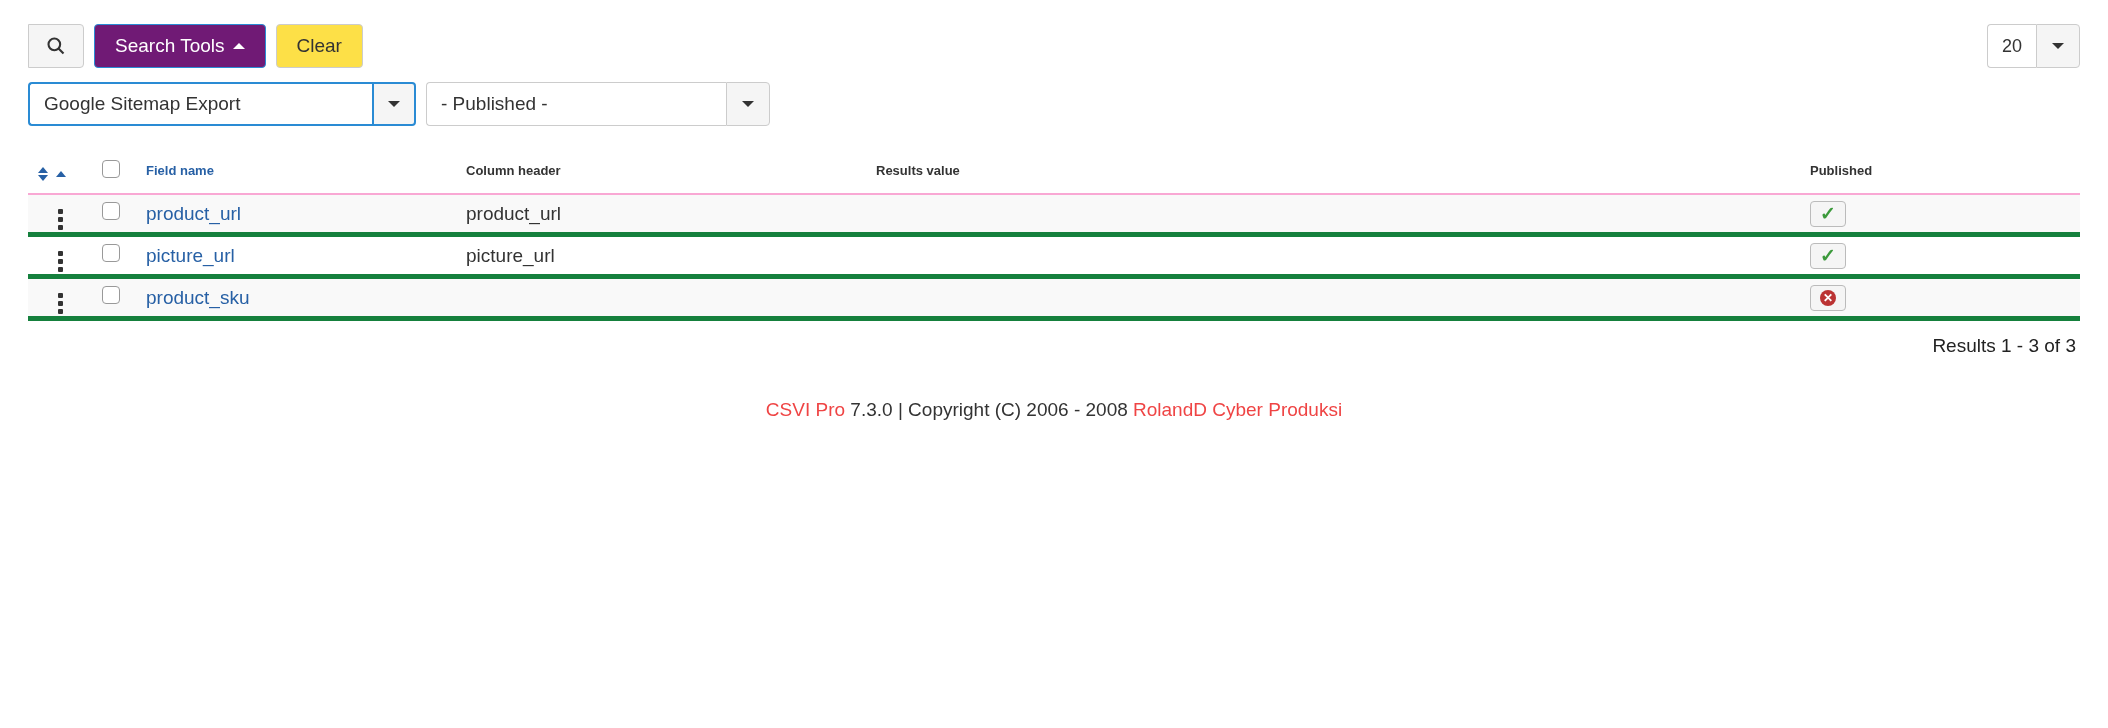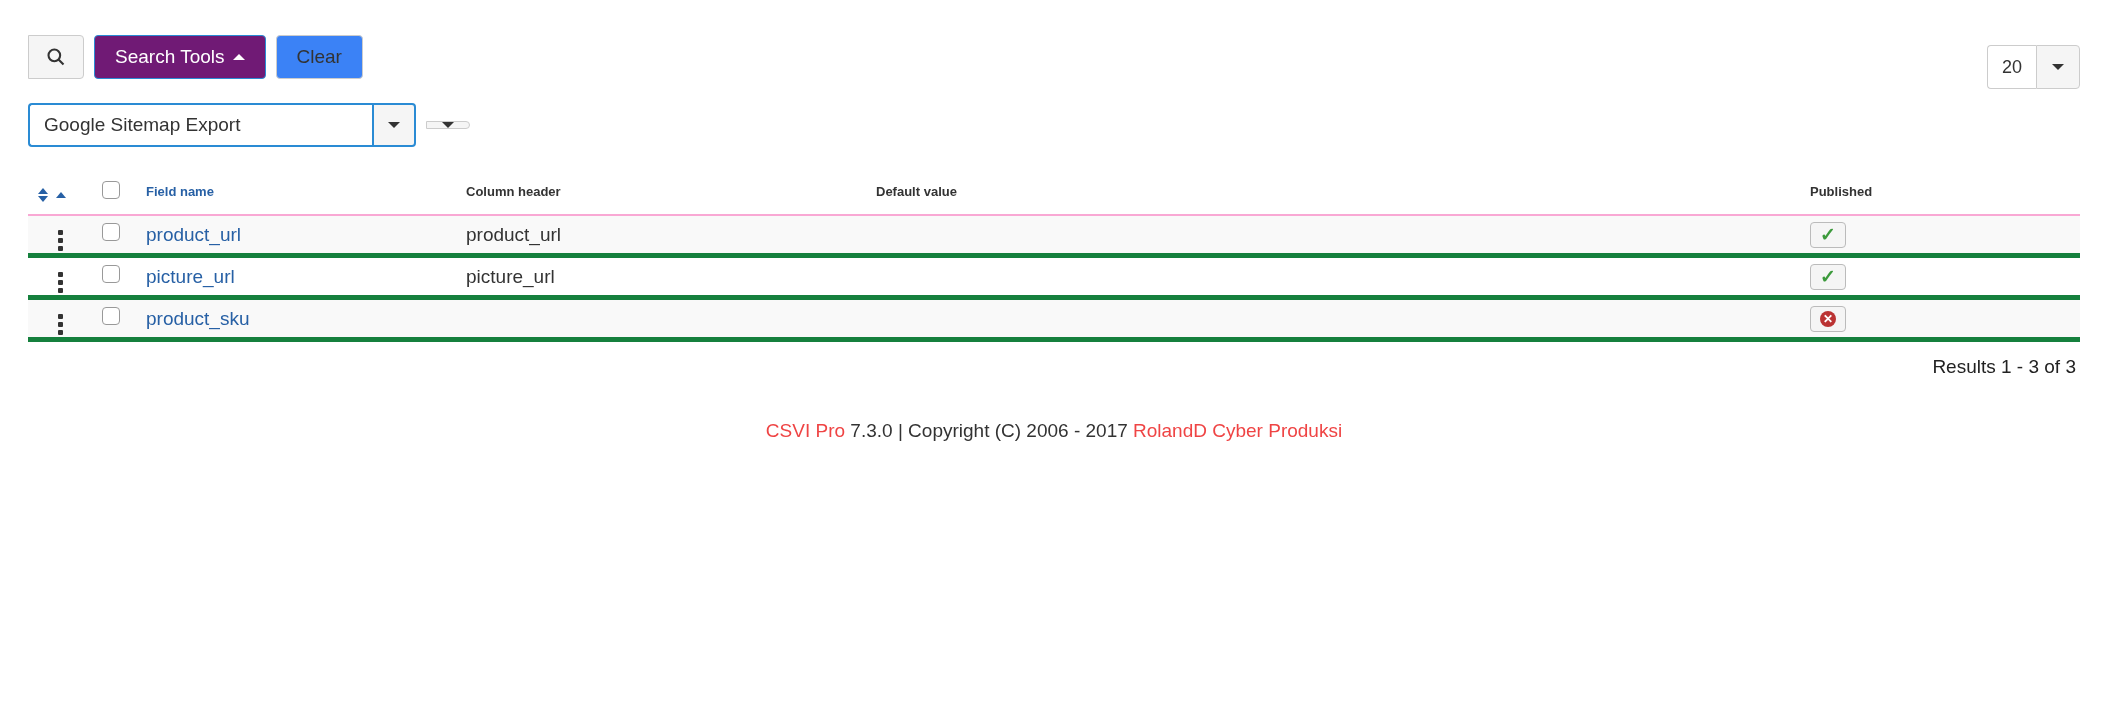--- a/index.html
+++ b/index.html
@@ -41,21 +41,21 @@
     background: #f5f5f5;
     display: flex;
     align-items: center;
     justify-content: center;
     cursor: pointer;
   }
   .btn {
     height: 44px;
     border-radius: 4px;
     border: 1px solid #ccc;
-    background: #3b82f6;
+    background: #fde047;
     padding: 0 20px;
     font-size: 19px;
     color: #333;
     cursor: pointer;
     display: inline-flex;
     align-items: center;
     gap: 8px;
   }
   .btn-primary {
     background: #701a75;
@@ -70,21 +70,20 @@
   }
   .caret-down-dark {
     width: 0; height: 0;
     border-left: 6px solid transparent;
     border-right: 6px solid transparent;
     border-top: 6px solid #333;
   }
   .right-limit {
     margin-left: auto;
     display: flex;
-    margin-top: 21px;
   }
   .limit-box {
     height: 44px;
     border: 1px solid #ccc;
     border-right: none;
     border-radius: 4px 0 0 4px;
     padding: 0 14px;
     display: flex;
     align-items: center;
     font-size: 18px;
@@ -255,20 +254,21 @@
 
 <div class="toolbar-row">
   <div class="select-group active">
     <div class="select-box" style="width:344px">Google Sitemap Export</div>
     <div class="select-caret">
       <span class="caret-down-dark"></span>
     </div>
   </div>
 
   <div class="select-group">
+    <div class="select-box" style="width:288px">- Published -</div>
     <div class="select-caret">
       <span class="caret-down-dark"></span>
     </div>
   </div>
 </div>
 
 <table class="list">
   <thead>
     <tr>
       <th class="col-sort">
@@ -283,21 +283,21 @@
       <th class="col-check">
         <span class="checkbox"></span>
       </th>
       <th class="col-field sorted">
         <span>Field name</span>
       </th>
       <th class="col-header">
         <span>Column header</span>
       </th>
       <th>
-        <span>Default value</span>
+        <span>Results value</span>
       </th>
       <th class="col-published">
         <span>Published</span>
       </th>
     </tr>
   </thead>
   <tbody id="rows-body">
       <tr>
         <td class="col-drag"><span class="drag-dots">
             <span></span>
@@ -339,14 +339,14 @@
         <td><span class="state-btn">
             <span class="cross-circle">✕</span>
           </span></td>
       </tr>
     </tbody>
 </table>
 
 <div class="results">Results 1 - 3 of 3</div>
 
 <div class="footer">
-  <a href="#">CSVI Pro</a><span> 7.3.0 | Copyright (C) 2006 - 2017 </span><a href="#">RolandD Cyber Produksi</a>
+  <a href="#">CSVI Pro</a><span> 7.3.0 | Copyright (C) 2006 - 2008 </span><a href="#">RolandD Cyber Produksi</a>
 </div>
 
 </body></html>

